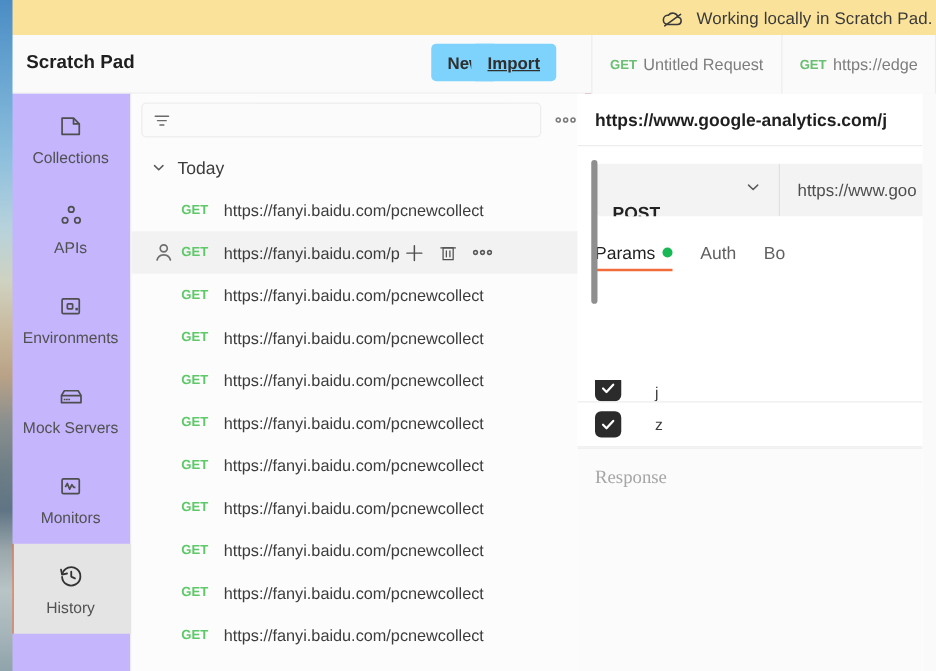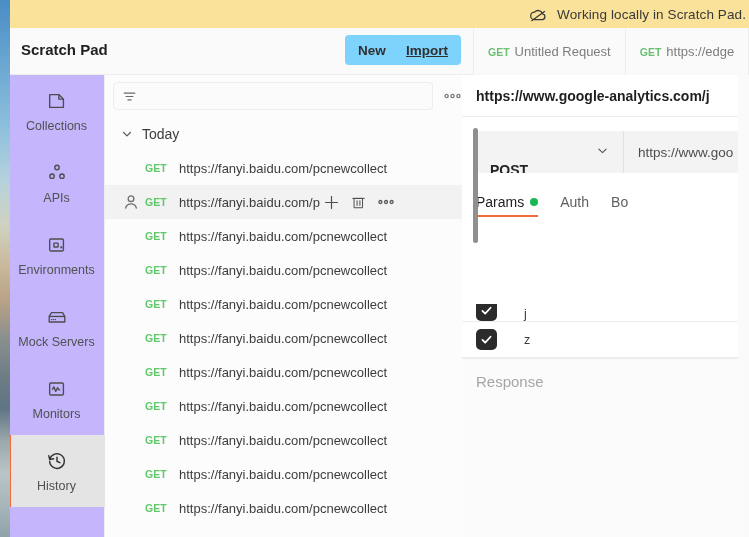--- a/index.html
+++ b/index.html
@@ -67,21 +67,21 @@
     position: absolute; top: 7px;
     height: 30px;
     background: #7dd3fc;
     border: none; border-radius: 4px;
     font-family: "Liberation Sans", sans-serif;
     font-size: 13.5px; font-weight: bold; color: #2f2f2f;
     padding: 0 13px;
     cursor: pointer;
   }
   #btn-new { left: 337px; }
-  #btn-import { left: 385px; text-decoration: underline; }
+  #btn-import { left: 369px; text-decoration: underline; }
 
   .tabstrip {
     position: absolute; left: 465px; top: 0; width: 276px; height: 47px;
     background: #fafafa;
     border-left: 1px solid #ededed;
     display: flex; align-items: center;
     overflow: hidden;
   }
   .req-tab {
     display: flex; align-items: baseline; gap: 5px;
@@ -278,21 +278,21 @@
   }
   .ptrow .ptkey { font-size: 12.5px; color: #3c3c3c; }
   .ptrow .ptkey.ph { color: #a8a8a8; font-size: 13.5px; }
 
   .response-area {
     position: absolute; left: 0; top: 283px; width: 276px; height: 179px;
     background: #fbfbfb;
     border-top: 1px solid #ededed;
     padding: 14px 0 0 14px;
   }
-  .response-label { font-size: 15px; color: #a6a6a6; }
+  .response-label { font-size: 15px; color: #a6a6a6; font-family: Liberation Serif, serif; }
 
   
   .pane-scroll {
     position: absolute; left: 465px; top: 100px;
     width: 5px; height: 115px;
     background: #8f8f8f; border-radius: 3px;
     z-index: 12;
   }
 </style>
 </head>

